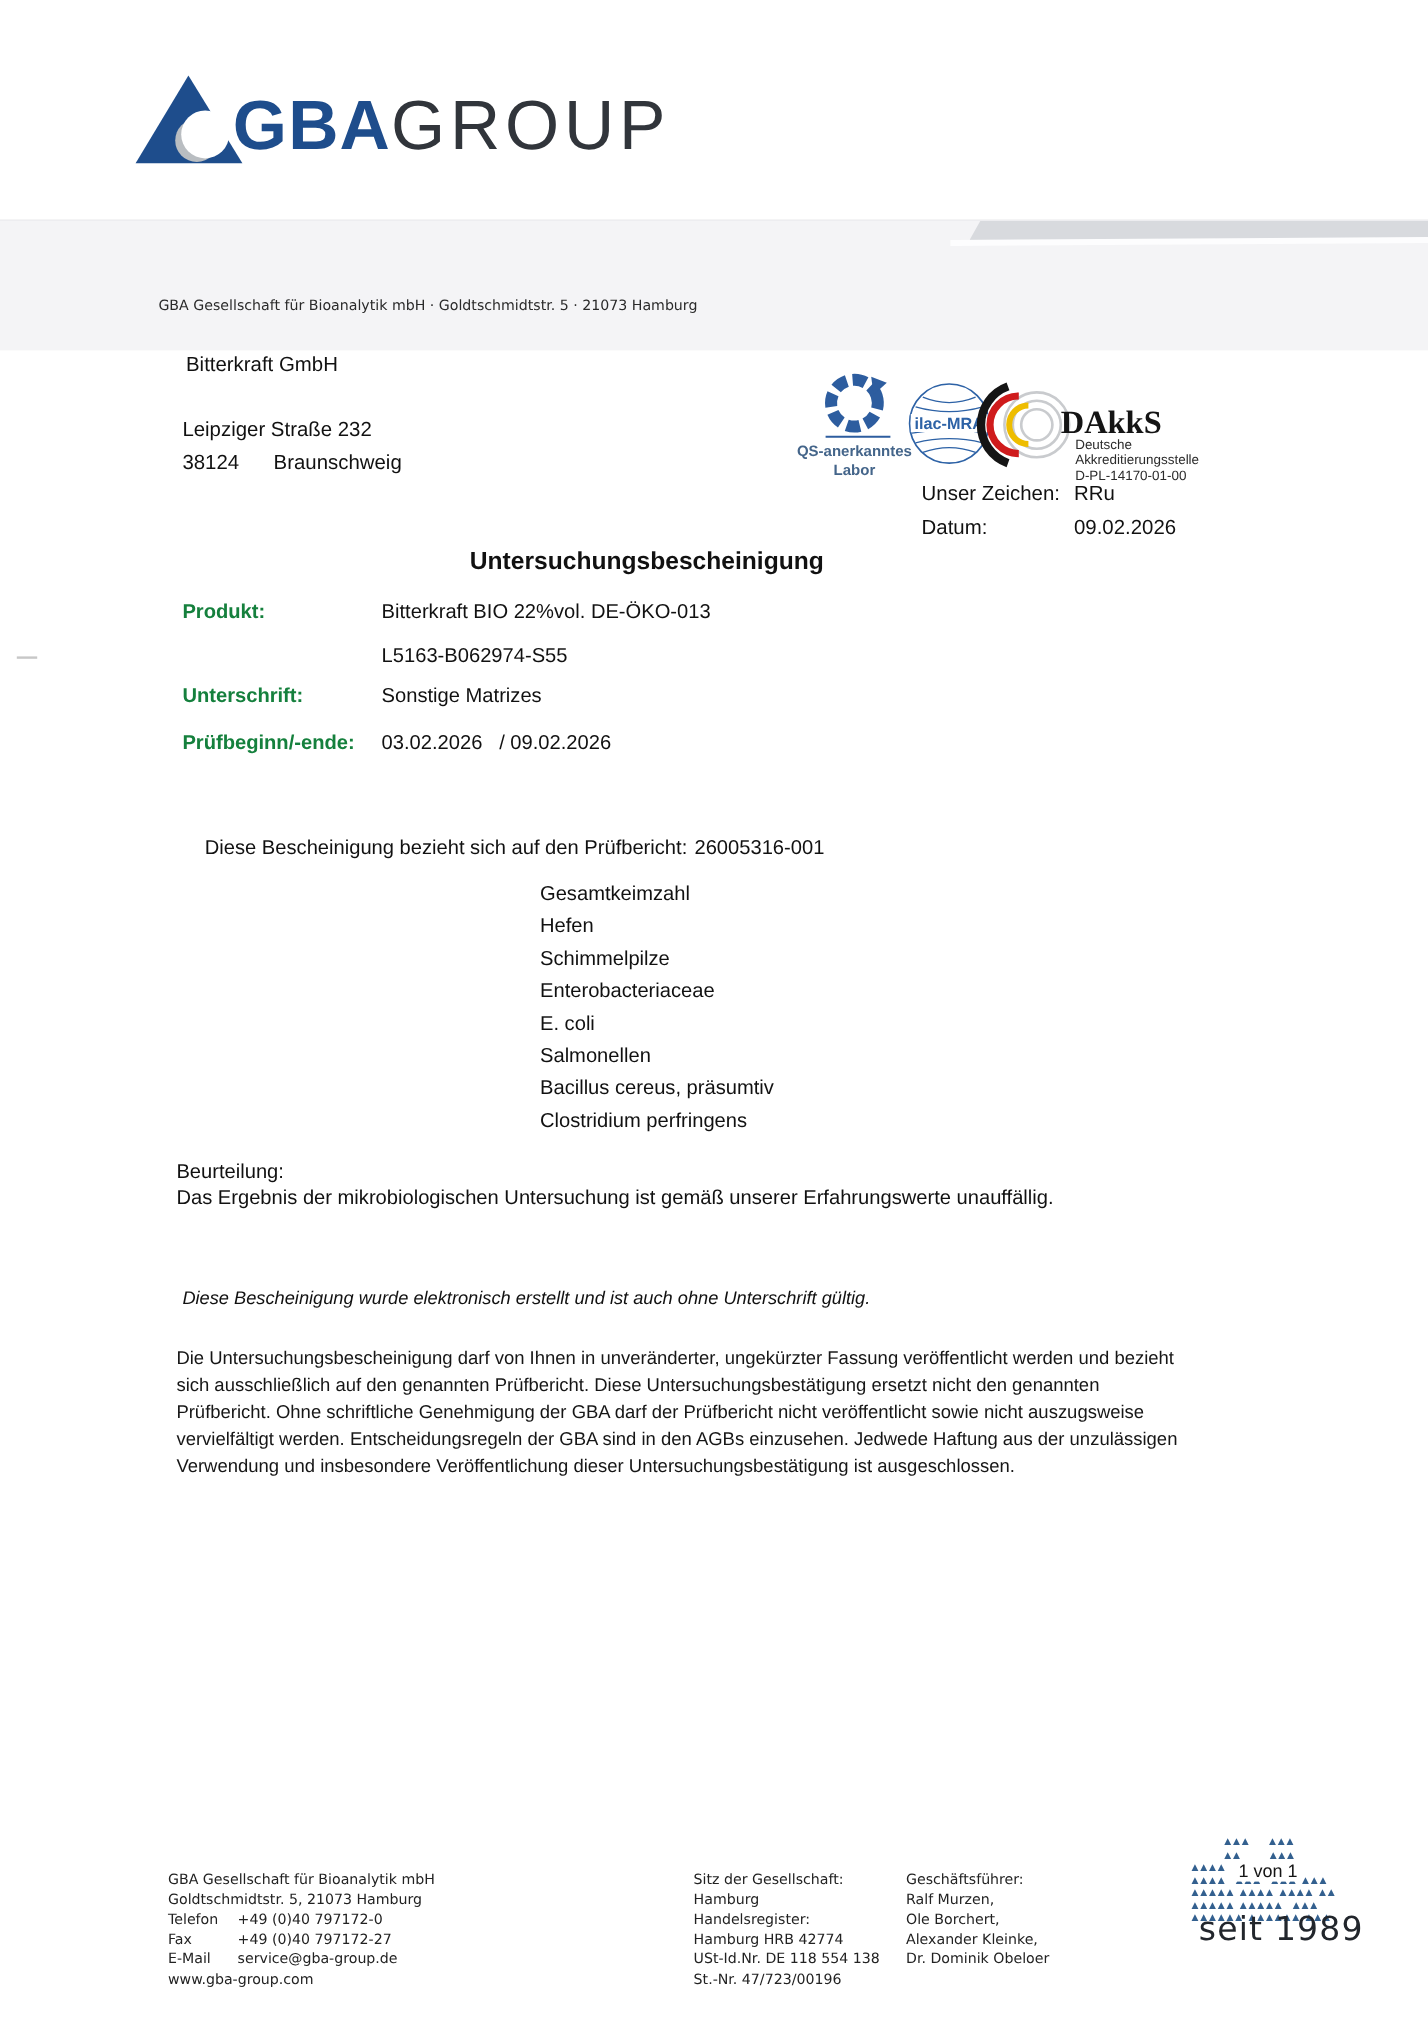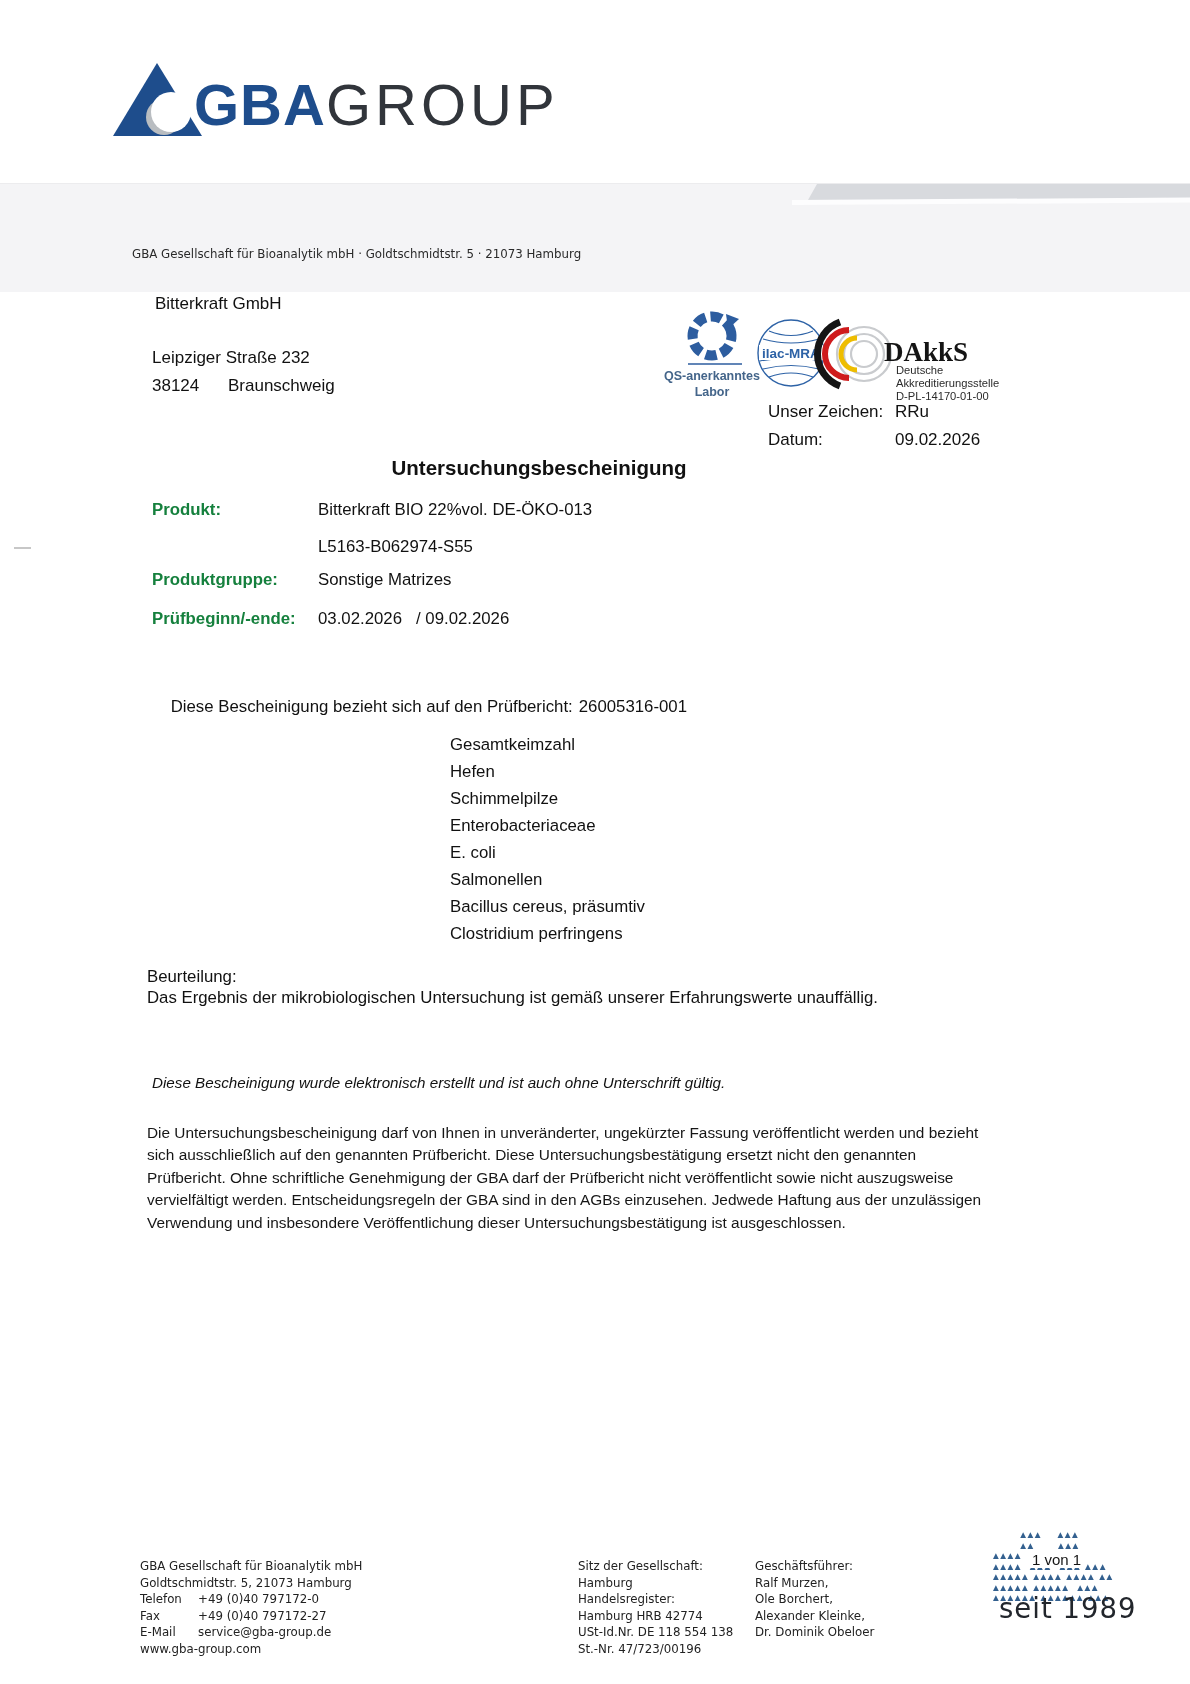--- a/index.html
+++ b/index.html
@@ -119,21 +119,21 @@
   <div class="abs meta" style="left:895px; top:402px;">RRu</div>
   <div class="abs meta" style="left:768px; top:430px;">Datum:</div>
   <div class="abs meta" style="left:895px; top:430px;">09.02.2026</div>
 
   <div class="abs title">Untersuchungsbescheinigung</div>
 
   <div class="abs lbl" style="left:152px; top:500px;">Produkt:</div>
   <div class="abs val" style="left:318px; top:500px;">Bitterkraft BIO 22%vol. DE-ÖKO-013</div>
   <div class="abs val" style="left:318px; top:537px;">L5163-B062974-S55</div>
 
-  <div class="abs lbl" style="left:152px; top:570px;">Produktgruppe:</div>
+  <div class="abs lbl" style="left:152px; top:570px;">Unterschrift:</div>
   <div class="abs val" style="left:318px; top:570px;">Sonstige Matrizes</div>
 
   <div class="abs lbl" style="left:152px; top:609px;">Prüfbeginn/-ende:</div>
   <div class="abs val" style="left:318px; top:609px;">03.02.2026   / 09.02.2026</div>
 
   <div class="abs body-line" style="left:152px; top:677px;">
     <span>Diese Bescheinigung bezieht sich auf den Prüfbericht:</span><span style="margin-left:6px;">26005316-001</span>
   </div>
 
   <div class="abs params">

